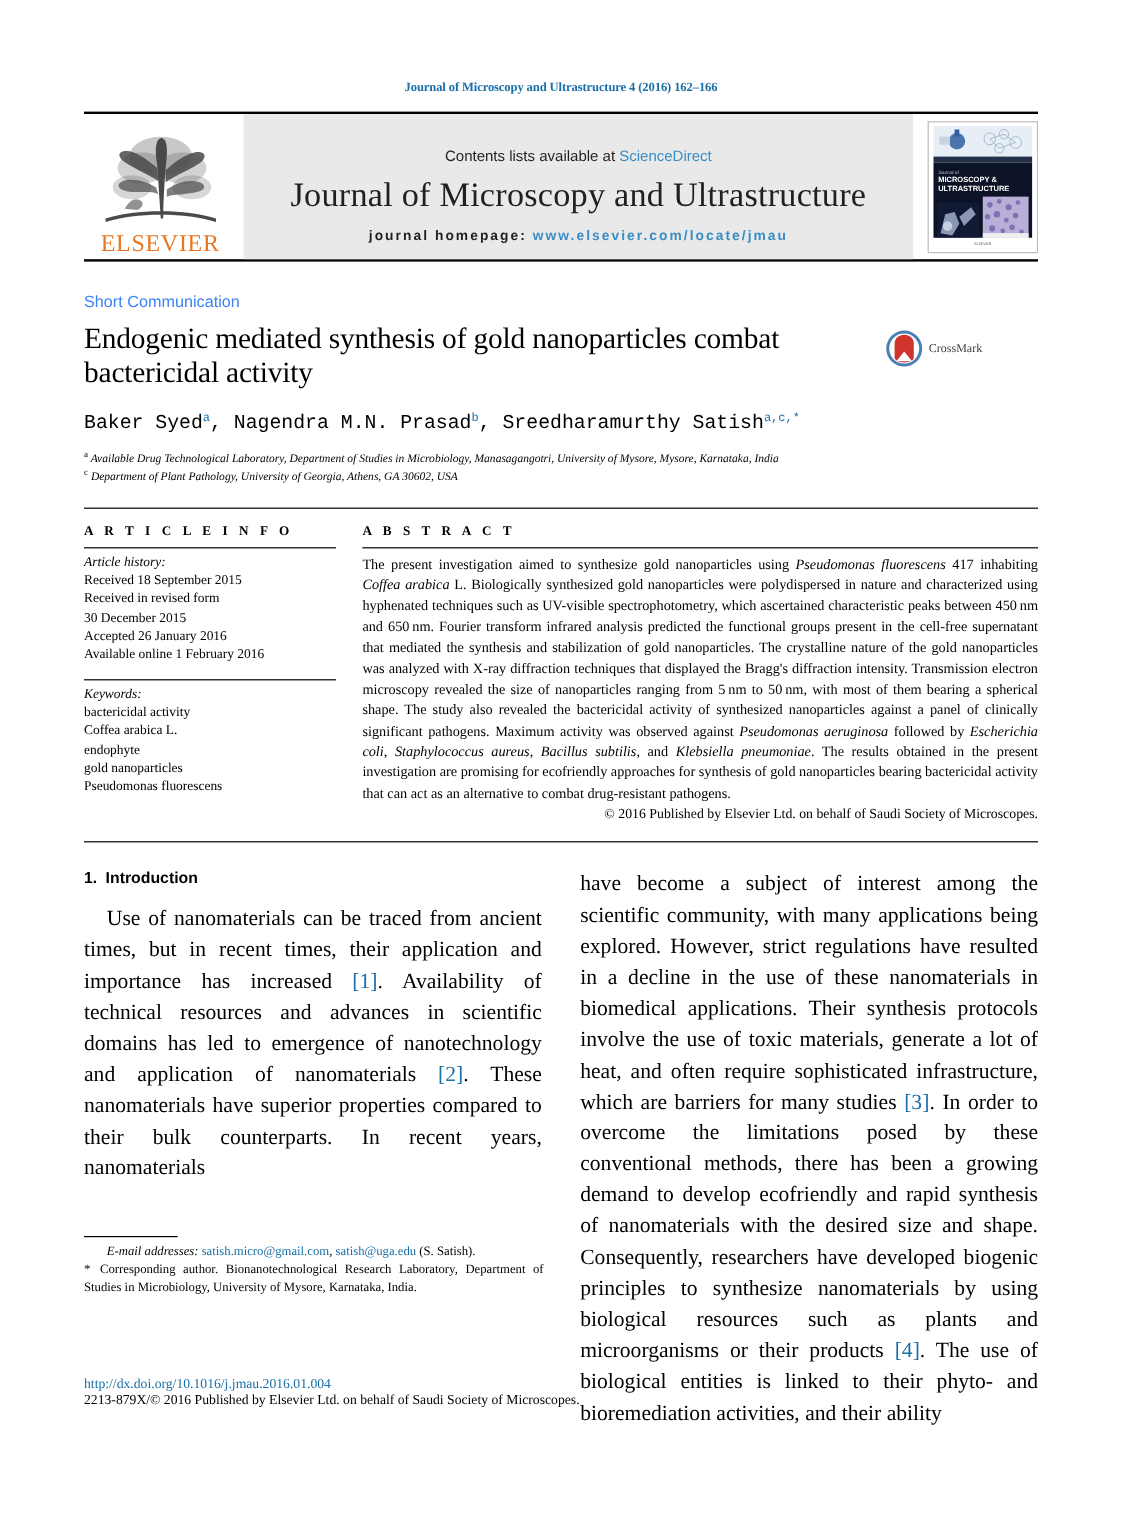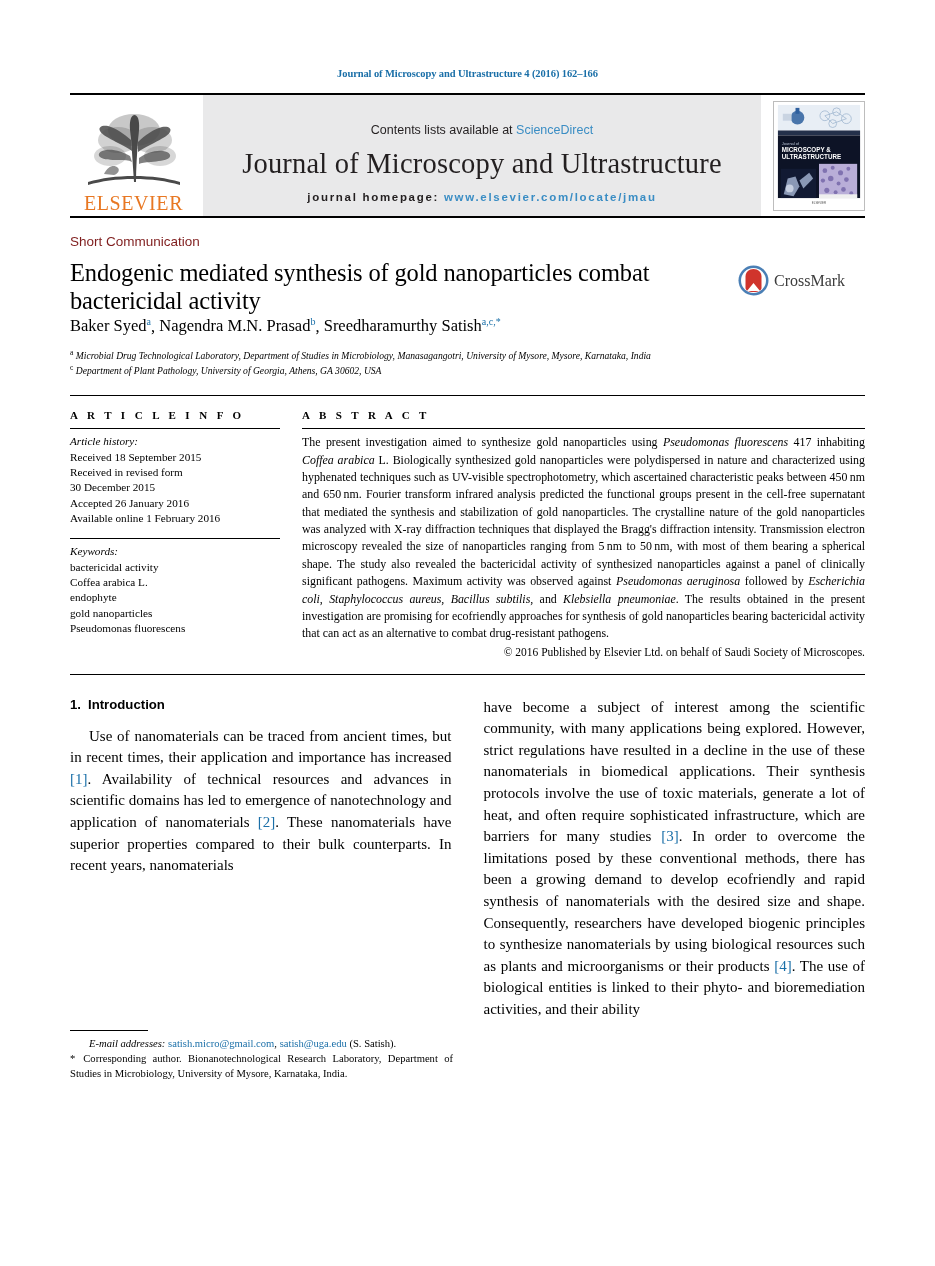--- a/index.html
+++ b/index.html
@@ -82,48 +82,49 @@
     background: #ffffff;
     overflow: hidden;
     position: relative;
   }
   .masthead-rule-bottom { border-top: 2.2px solid #000; }
 
   
   .section-type {
     font-family: "Liberation Sans", sans-serif;
     font-size: 13.5px;
-    margin-top: 16px;
+    margin-top: 26px;
     margin-bottom: 10px;
-    color: #7f1d1d;
+    color: #3b82f6;
   }
   .title-row { display: flex; align-items: flex-start; }
   .article-title {
     flex: 1 1 auto;
     font-family: "Liberation Serif", serif;
     font-size: 24.5px;
     line-height: 1.16;
     letter-spacing: -0.15px;
     margin: 0;
     font-weight: normal;
     color: #000;
     max-width: 660px;
   }
   .crossmark {
     flex: 0 0 auto;
     display: flex; align-items: center;
     margin-left: 8px; margin-top: 6px;
   }
   .crossmark-label {
     font-family: "Liberation Serif", serif;
-    font-size: 16px; color: #3d3d3d; margin-left: 5px;
+    font-size: 10px; color: #3d3d3d; margin-left: 5px;
   }
   .authors {
-    font-family: Liberation Serif, serif;
+    font-family: Liberation Mono, monospace;
     font-size: 16.5px;
+    margin-top: 17px;
     color: #000;
   }
   .authors sup { color: #1a6fa8; font-size: 10px; }
   .affiliations {
     margin-top: 12px;
     font-family: "Liberation Serif", serif;
     font-style: italic;
     font-size: 9.6px;
     line-height: 1.38;
     color: #000;
@@ -181,21 +182,21 @@
   .bcol { flex: 1 1 0; position: relative; }
   .sec-head {
     font-family: "Liberation Sans", sans-serif;
     font-weight: bold;
     font-size: 13.2px;
     margin: 0 0 14px 0;
   }
   .sec-head .num { margin-right: 7px; }
   .para {
     font-family: "Liberation Serif", serif;
-    font-size: 15px;
+    font-size: 18px;
     line-height: 1.44;
     text-align: justify;
     text-indent: 19px;
     margin: 0;
   }
   .para.noind { text-indent: 0; }
   .ref { color: #1a6fa8; }
 
   
   .footnote-wrap {
@@ -336,21 +337,21 @@
       </svg>
       <span class="crossmark-label">CrossMark</span>
     </div>
   </div>
 
   <div class="authors">
     <span><span>Baker Syed</span><sup>a</sup></span><span>, </span><span><span>Nagendra M.N. Prasad</span><sup>b</sup></span><span>, </span><span><span>Sreedharamurthy Satish</span><sup>a,c,*</sup></span>
   </div>
 
   <div class="affiliations">
-    <div class="aff"><sup>a</sup> <span>Microbial Drug Technological Laboratory, Department of Studies in Microbiology, Manasagangotri, University of Mysore, Mysore, Karnataka, India</span></div>
+    <div class="aff"><sup>a</sup> <span>Available Drug Technological Laboratory, Department of Studies in Microbiology, Manasagangotri, University of Mysore, Mysore, Karnataka, India</span></div>
     <div class="aff"><sup>c</sup> <span>Department of Plant Pathology, University of Georgia, Athens, GA 30602, USA</span></div>
   </div>
 
   <div class="head-rule"></div>
 
   <div class="info-abstract">
 
     <div class="col-info">
       <div class="caps-head">A R T I C L E   I N F O</div>
       <div class="thin-rule"></div>
@@ -399,14 +400,18 @@
     <div class="fn-rule"></div>
     <div class="footnote" style="text-indent:19px;">
       <span class="em">E-mail addresses:</span>
       <span class="link">satish.micro@gmail.com</span><span>, </span><span class="link">satish@uga.edu</span><span> (S. Satish).</span>
     </div>
     <div class="footnote">
       <span class="star">*</span><span>Corresponding author. Bionanotechnological Research Laboratory, Department of Studies in Microbiology, University of Mysore, Karnataka, India.</span>
     </div>
   </div>
 
+  <div class="page-foot">
+    <div class="doi-line">http://dx.doi.org/10.1016/j.jmau.2016.01.004</div>
+    <div class="issn-line">2213-879X/© 2016 Published by Elsevier Ltd. on behalf of Saudi Society of Microscopes.</div>
+  </div>
 
 </div>
 
 </body></html>

